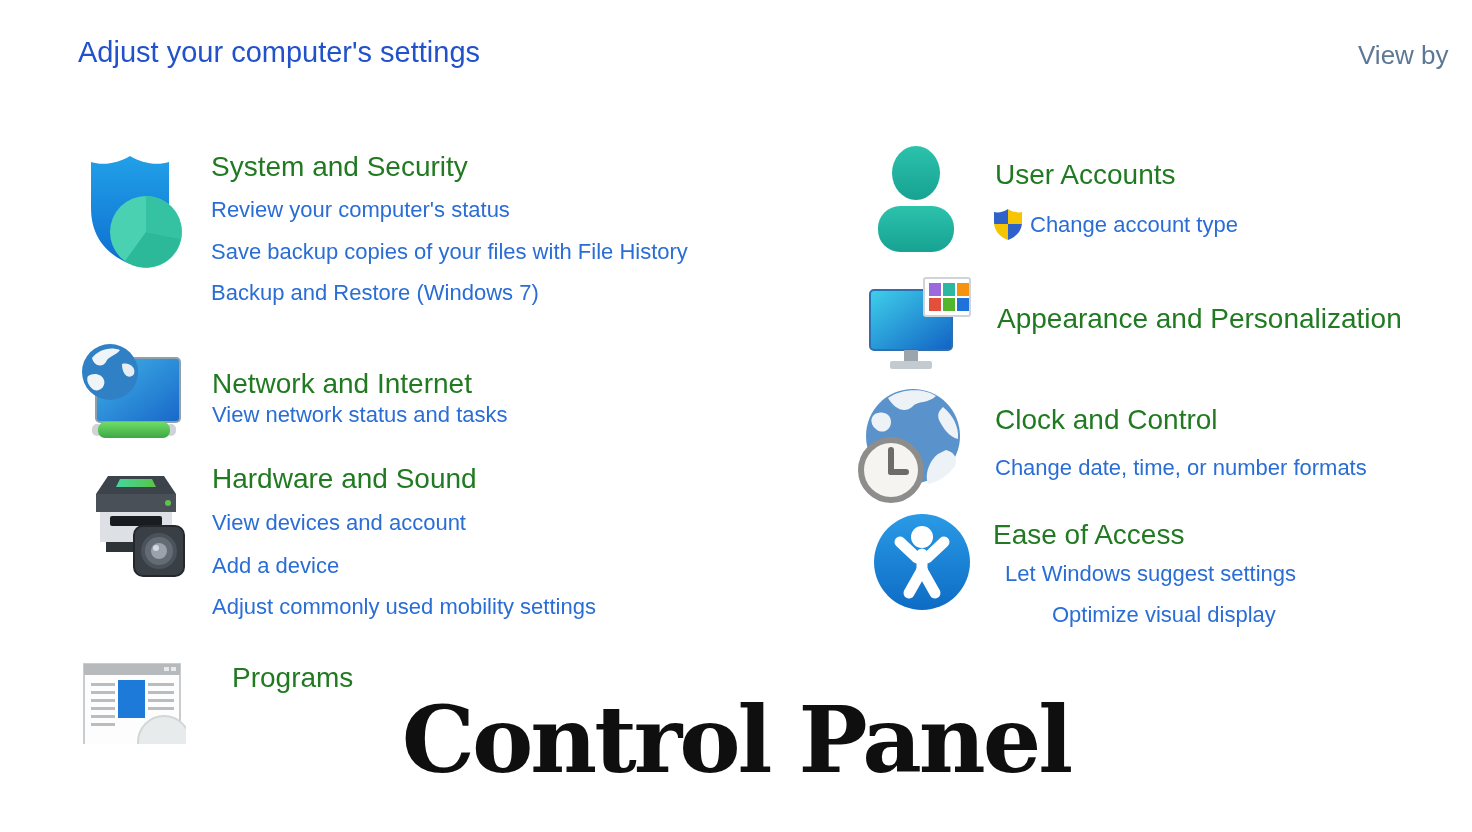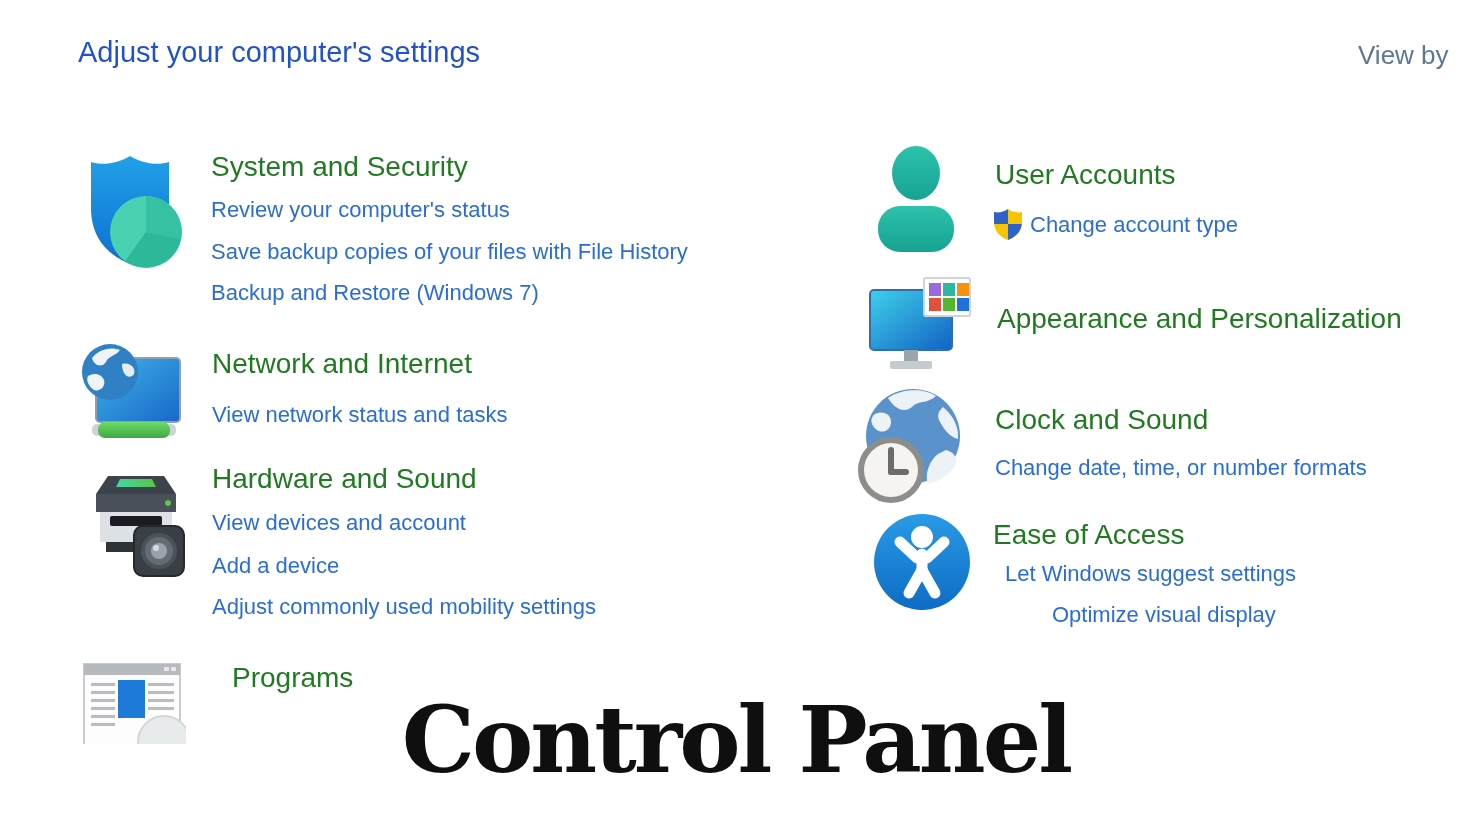--- a/index.html
+++ b/index.html
@@ -60,21 +60,21 @@
     <rect x="16" y="16" width="84" height="64" rx="4" fill="url(#nsc)" stroke="#8fa0ac" stroke-width="2"></rect>
     <rect x="12" y="82" width="10" height="12" rx="5" fill="#cdd3d7"></rect>
     <rect x="86" y="82" width="10" height="12" rx="5" fill="#cdd3d7"></rect>
     <rect x="18" y="80" width="72" height="16" rx="7" fill="url(#ngr)"></rect>
     <circle cx="30" cy="30" r="28" fill="#2f80c4"></circle>
     <path d="M12 16 C18 8 30 4 40 8 C36 14 28 14 26 20 C22 26 14 24 12 16 Z" fill="#eef4f8"></path>
     <path d="M8 34 C14 30 22 32 24 38 C26 44 20 50 14 48 C8 44 6 38 8 34 Z" fill="#eef4f8"></path>
     <path d="M42 22 C50 20 56 26 54 32 C50 38 42 34 42 22 Z" fill="#e6eef4"></path>
   </svg>
 </div>
-<a class="abs cat-title" style="left:212px;top:348px;">Network and Internet</a>
+<a class="abs cat-title" style="left:212px;top:368px;">Network and Internet</a>
 <a class="abs task-link" style="left:212px;top:402px;">View network status and tasks</a>
 
 <div class="icon-box" style="left:82px;top:464px;width:108px;height:118px;">
   <svg width="108" height="118" viewBox="0 0 108 118">
     <defs>
       <linearGradient id="hts" x1="0" y1="0" x2="1" y2="0">
         <stop offset="0" stop-color="#43d6a0"></stop>
           <stop offset="1" stop-color="#59c447"></stop>
       </linearGradient>
     </defs>
@@ -182,21 +182,21 @@
       <path d="M88 64 C96 66 100 72 97 80 C90 90 80 96 70 98 C66 88 72 74 80 68 Z"></path>
       <path d="M17 28 C25 24 33 28 33 36 C33 44 25 48 19 44 C13 40 11 32 17 28 Z"></path>
     </g>
     <circle cx="33" cy="84" r="30" fill="#f6f4f1" stroke="#8d8d8b" stroke-width="6"></circle>
     <g stroke="#6c6c6a" stroke-width="6" stroke-linecap="round">
       <line x1="33" y1="86" x2="33" y2="64"></line>
       <line x1="33" y1="86" x2="48" y2="86"></line>
     </g>
   </svg>
 </div>
-<a class="abs cat-title" style="left:995px;top:404px;">Clock and Sound</a>
+<a class="abs cat-title" style="left:995px;top:404px;">Clock and Control</a>
 <a class="abs task-link" style="left:995px;top:455px;">Change date, time, or number formats</a>
 
 <div class="icon-box" style="left:872px;top:512px;width:100px;height:100px;">
   <svg width="100" height="100" viewBox="0 0 100 100">
     <defs>
       <linearGradient id="eag" x1="0" y1="0" x2="0" y2="1">
         <stop offset="0" stop-color="#2a9ae6"></stop>
           <stop offset="1" stop-color="#0d6cc4"></stop>
       </linearGradient>
     </defs>

